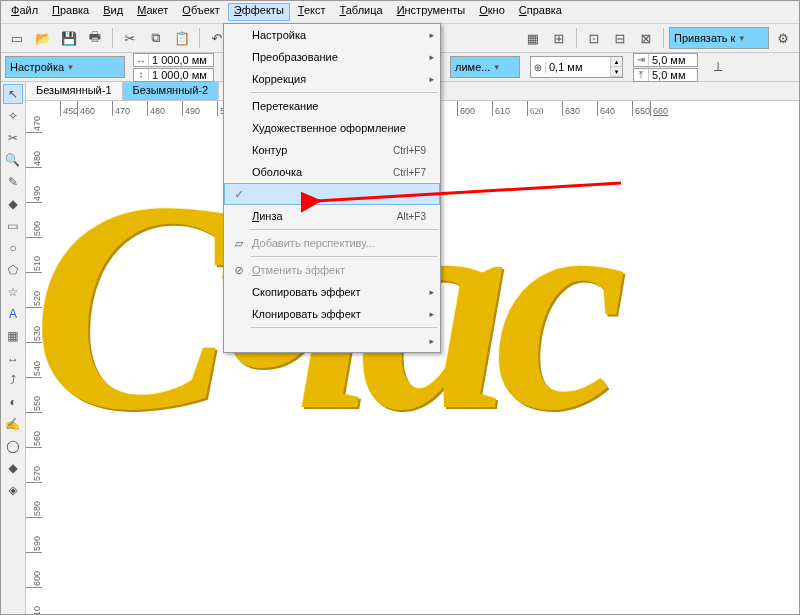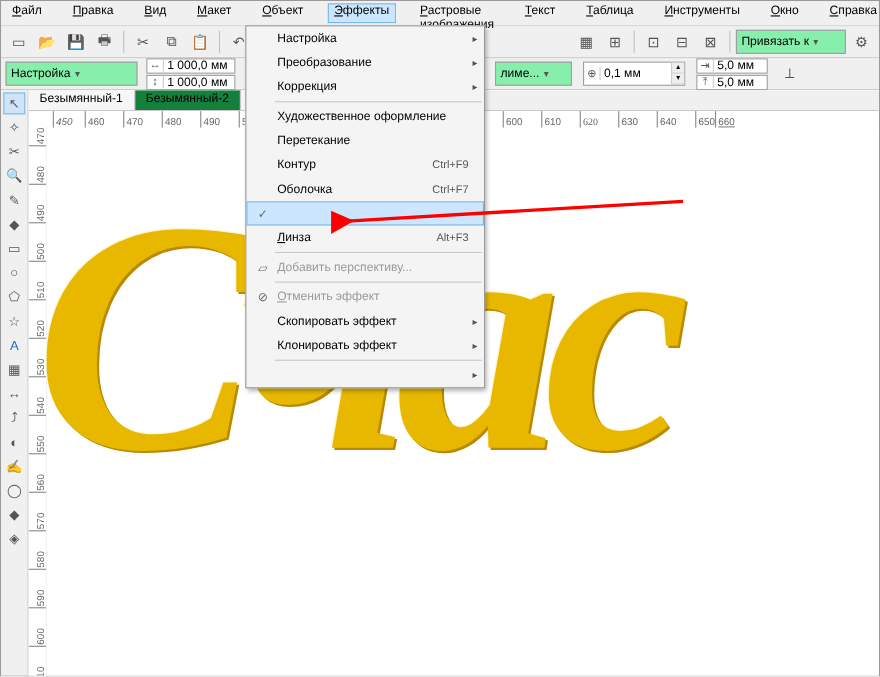--- a/index.html
+++ b/index.html
@@ -1,38 +1,38 @@
 <!DOCTYPE html>
 <html><head>
 <meta charset="utf-8">
 <style>
 html,body{margin:0;padding:0;font-family:Tahoma,Arial,sans-serif;font-size:11px;color:#000;background:#fff;width:800px;height:615px;overflow:hidden}
 .window{border:1px solid #999;width:798px;height:613px;background:#f0f0f0;position:relative;overflow:hidden}
-.menubar{display:flex;height:18px;background:#f0f0f0;border-bottom:1px solid #d0d0d0;padding:2px 4px;gap:16px}
+.menubar{display:flex;height:18px;background:#f0f0f0;border-bottom:1px solid #d0d0d0;padding:2px 4px;gap:2px}
 .menubar .mi{padding:1px 6px;cursor:default}
 .menubar .mi.active{background:#cde6ff;border:1px solid #7ab8e8;padding:0 5px}
 .u{text-decoration:underline}
 .toolbar{display:flex;align-items:center;height:28px;background:#f0f0f0;border-bottom:1px solid #c8c8c8;padding:0 4px;gap:2px}
 .tbtn{width:22px;height:22px;border:1px solid transparent;display:flex;align-items:center;justify-content:center;color:#555;font-size:13px}
 .sep{width:1px;height:20px;background:#c0c0c0;margin:0 3px}
-.combo{height:20px;border:1px solid #9e9e9e;background:#86efac;display:flex;align-items:center;padding:0 4px;font-size:11px}
+.combo{height:20px;border:1px solid #9e9e9e;background:#7dd3fc;display:flex;align-items:center;padding:0 4px;font-size:11px}
 .combo .dd{margin-left:4px;color:#555;font-size:9px}
 .spin{display:flex;align-items:center;height:20px;border:1px solid #9e9e9e;background:#fff}
 .spin .lbl{width:14px;text-align:center;color:#555;font-size:10px;border-right:1px solid #ccc}
 .spin .val{width:58px;padding:0 3px;font-size:11px}
 .spin .arr{width:12px;display:flex;flex-direction:column}
 .spin .arr span{height:9px;font-size:7px;line-height:9px;text-align:center;background:#eee;border-left:1px solid #ccc;border-bottom:1px solid #ccc}
 .main{display:flex;height:calc(100% - 78px)}
 .toolbox{width:24px;background:#f0f0f0;border-right:1px solid #c8c8c8;display:flex;flex-direction:column;gap:2px;padding-top:2px}
 .tool{width:20px;height:20px;margin:0 auto;display:flex;align-items:center;justify-content:center;font-size:12px;color:#555}
 .tool.active{background:#d0e4f8;border:1px solid #7ab8e8;width:18px;height:18px}
 .canvas-area{flex:1;position:relative;background:#fff;overflow:hidden}
 .tabs{display:flex;height:18px;background:#f0f0f0;border-bottom:1px solid #c8c8c8}
 .tab{padding:2px 10px;font-size:11px;border-right:1px solid #c8c8c8;background:#f6f6f6}
-.tab.active{background:#15803d}
+.tab.active{background:#7dd3fc}
 .ruler-h{height:16px;background:#fff;border-bottom:1px solid #aaa;position:relative;margin-left:16px;font-size:9px;color:#666;overflow:hidden}
 .ruler-h .tick{position:absolute;top:0;border-left:1px solid #888;height:16px;padding-left:2px;line-height:20px}
 .ruler-v{width:16px;background:#fff;border-right:1px solid #aaa;position:absolute;left:0;top:34px;bottom:0;font-size:9px;color:#666}
 .ruler-v .tick{position:absolute;left:0;border-top:1px solid #888;width:16px;padding-top:1px;writing-mode:vertical-lr;transform:rotate(180deg);text-align:right}
 .canvas{position:absolute;left:16px;top:34px;right:0;bottom:0;background:#fff;overflow:hidden}
 .logo{position:absolute;left:-10px;top:40px;font-family:'Brush Script MT',cursive;font-size:300px;font-weight:bold;font-style:italic;color:#e8b800;text-shadow:2px 2px 0 #b88a00,-1px -1px 0 #fff5cc;letter-spacing:-15px;line-height:1}
 .dropdown{position:absolute;left:222px;top:22px;width:216px;background:#f4f4f4;border:1px solid #989898;box-shadow:2px 2px 4px rgba(0,0,0,.3);z-index:100}
 .dropdown .ditem{display:flex;align-items:center;height:22px;padding:0 6px;position:relative}
 .dropdown .ditem .ico{width:18px;text-align:center;color:#666;font-size:11px}
 .dropdown .ditem .txt{flex:1;padding-left:4px}
@@ -48,21 +48,20 @@
 
 <div class="window">
 
   <div class="menubar" id="menubar">
       <div class="mi"><span class="u">Ф</span>айл</div>
       <div class="mi"><span class="u">П</span>равка</div>
       <div class="mi"><span class="u">В</span>ид</div>
       <div class="mi"><span class="u">М</span>акет</div>
       <div class="mi"><span class="u">О</span>бъект</div>
       <div class="mi active"><span class="u">Э</span>ффекты</div>
-      <div class="mi"><span class="u">Р</span>астровые изображения</div>
       <div class="mi"><span class="u">Т</span>екст</div>
       <div class="mi"><span class="u">Т</span>аблица</div>
       <div class="mi"><span class="u">И</span>нструменты</div>
       <div class="mi"><span class="u">О</span>кно</div>
       <div class="mi"><span class="u">С</span>правка</div>
     </div>
 
   <div class="toolbar">
     <div class="tbtn">▭</div>
     <div class="tbtn">📂</div>
@@ -155,21 +154,21 @@
       <div class="tool">◆</div>
       <div class="tool">◈</div>
     </div>
     <div class="canvas-area">
       <div class="tabs" id="tabs">
           <div class="tab">Безымянный-1</div>
           <div class="tab active">Безымянный-2</div>
           <div class="tab">Л</div>
         </div>
       <div class="ruler-h" id="rulerh">
-          <div class="tick" style="left: 6px; font-style: italic;">450</div>
+          <div class="tick" style="left: 18px; font-style: italic;">450</div>
           <div class="tick" style="left: 35px;">460</div>
           <div class="tick" style="left: 70px;">470</div>
           <div class="tick" style="left: 105px;">480</div>
           <div class="tick" style="left: 140px;">490</div>
           <div class="tick" style="left: 175px;">500</div>
           <div class="tick" style="left: 380px;">590</div>
           <div class="tick" style="left: 415px;">600</div>
           <div class="tick" style="left: 450px;">610</div>
           <div class="tick" style="left: 485px; font-family: Liberation Serif, serif;">620</div>
           <div class="tick" style="left: 520px;">630</div>
@@ -212,25 +211,25 @@
         <span class="arw">▸</span>
       </div>
       <div class="ditem">
         <span class="ico"></span>
         <span class="txt">Коррекция</span>
         <span class="arw">▸</span>
       </div>
       <div class="dsep"></div>
       <div class="ditem">
         <span class="ico"></span>
+        <span class="txt">Перетекание</span>
+      </div>
+      <div class="ditem">
+        <span class="ico"></span>
         <span class="txt">Художественное оформление</span>
-      </div>
-      <div class="ditem">
-        <span class="ico"></span>
-        <span class="txt">Перетекание</span>
       </div>
       <div class="ditem">
         <span class="ico"></span>
         <span class="txt">Контур</span>
         <span class="sc">Ctrl+F9</span>
       </div>
       <div class="ditem">
         <span class="ico"></span>
         <span class="txt">Оболочка</span>
         <span class="sc">Ctrl+F7</span>

